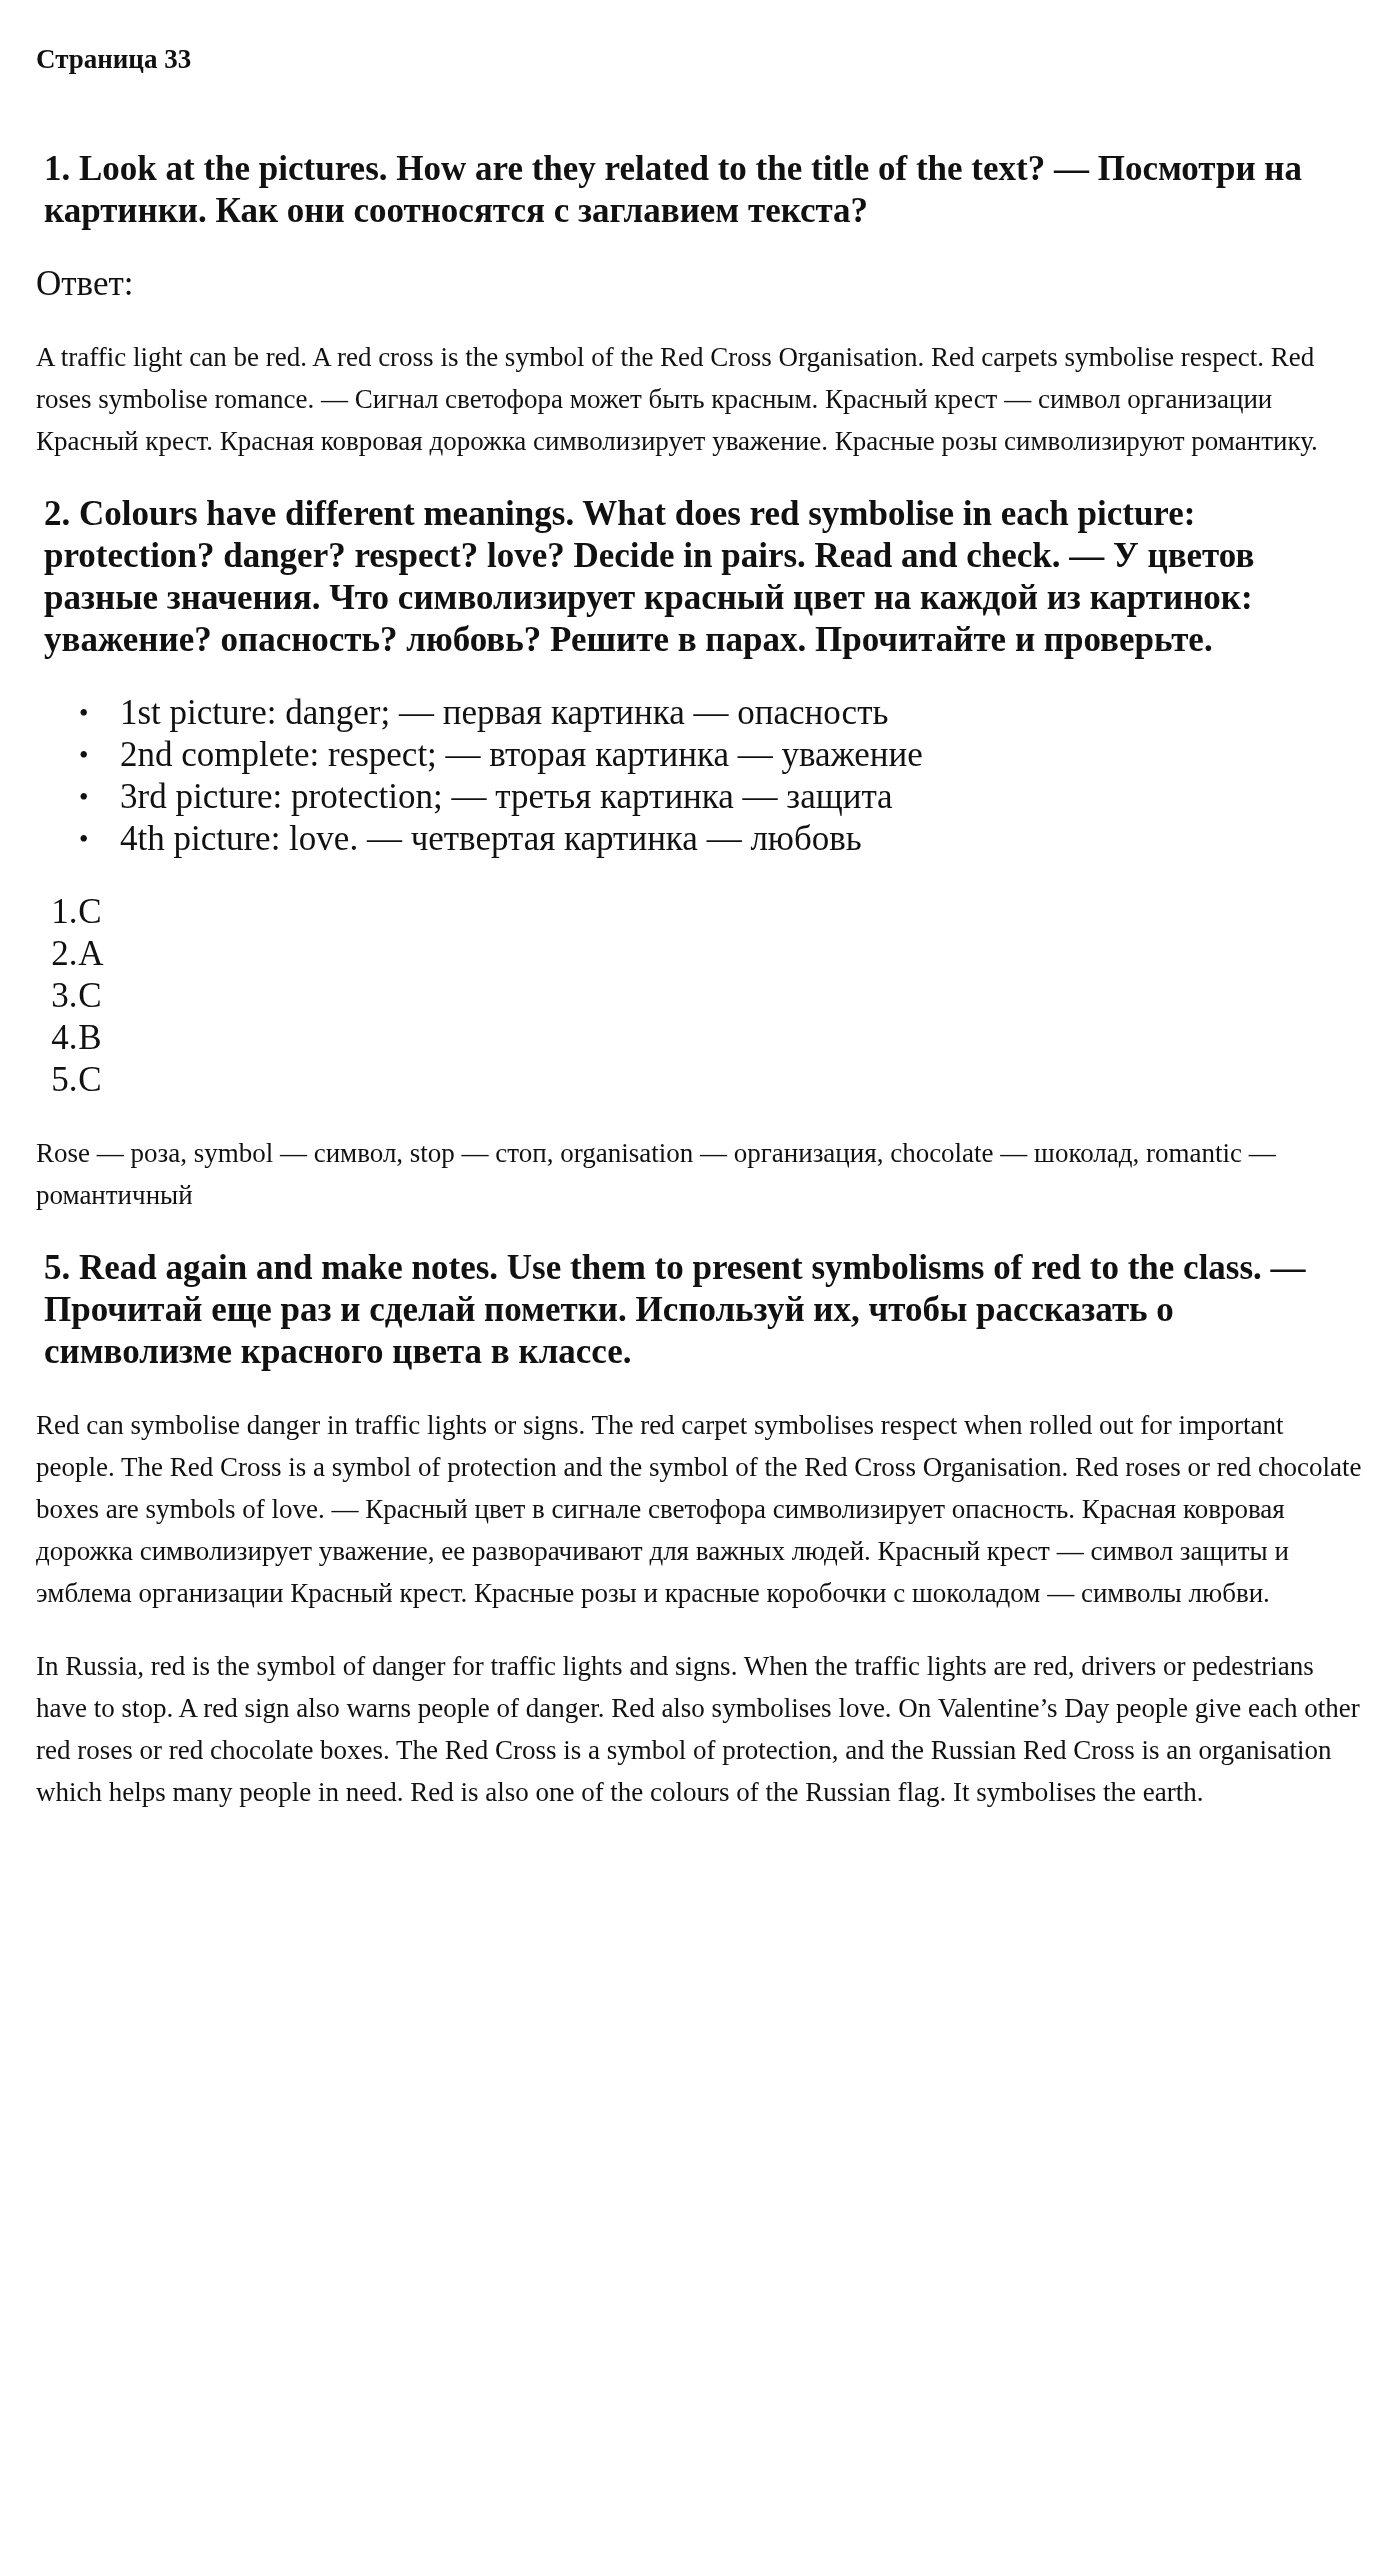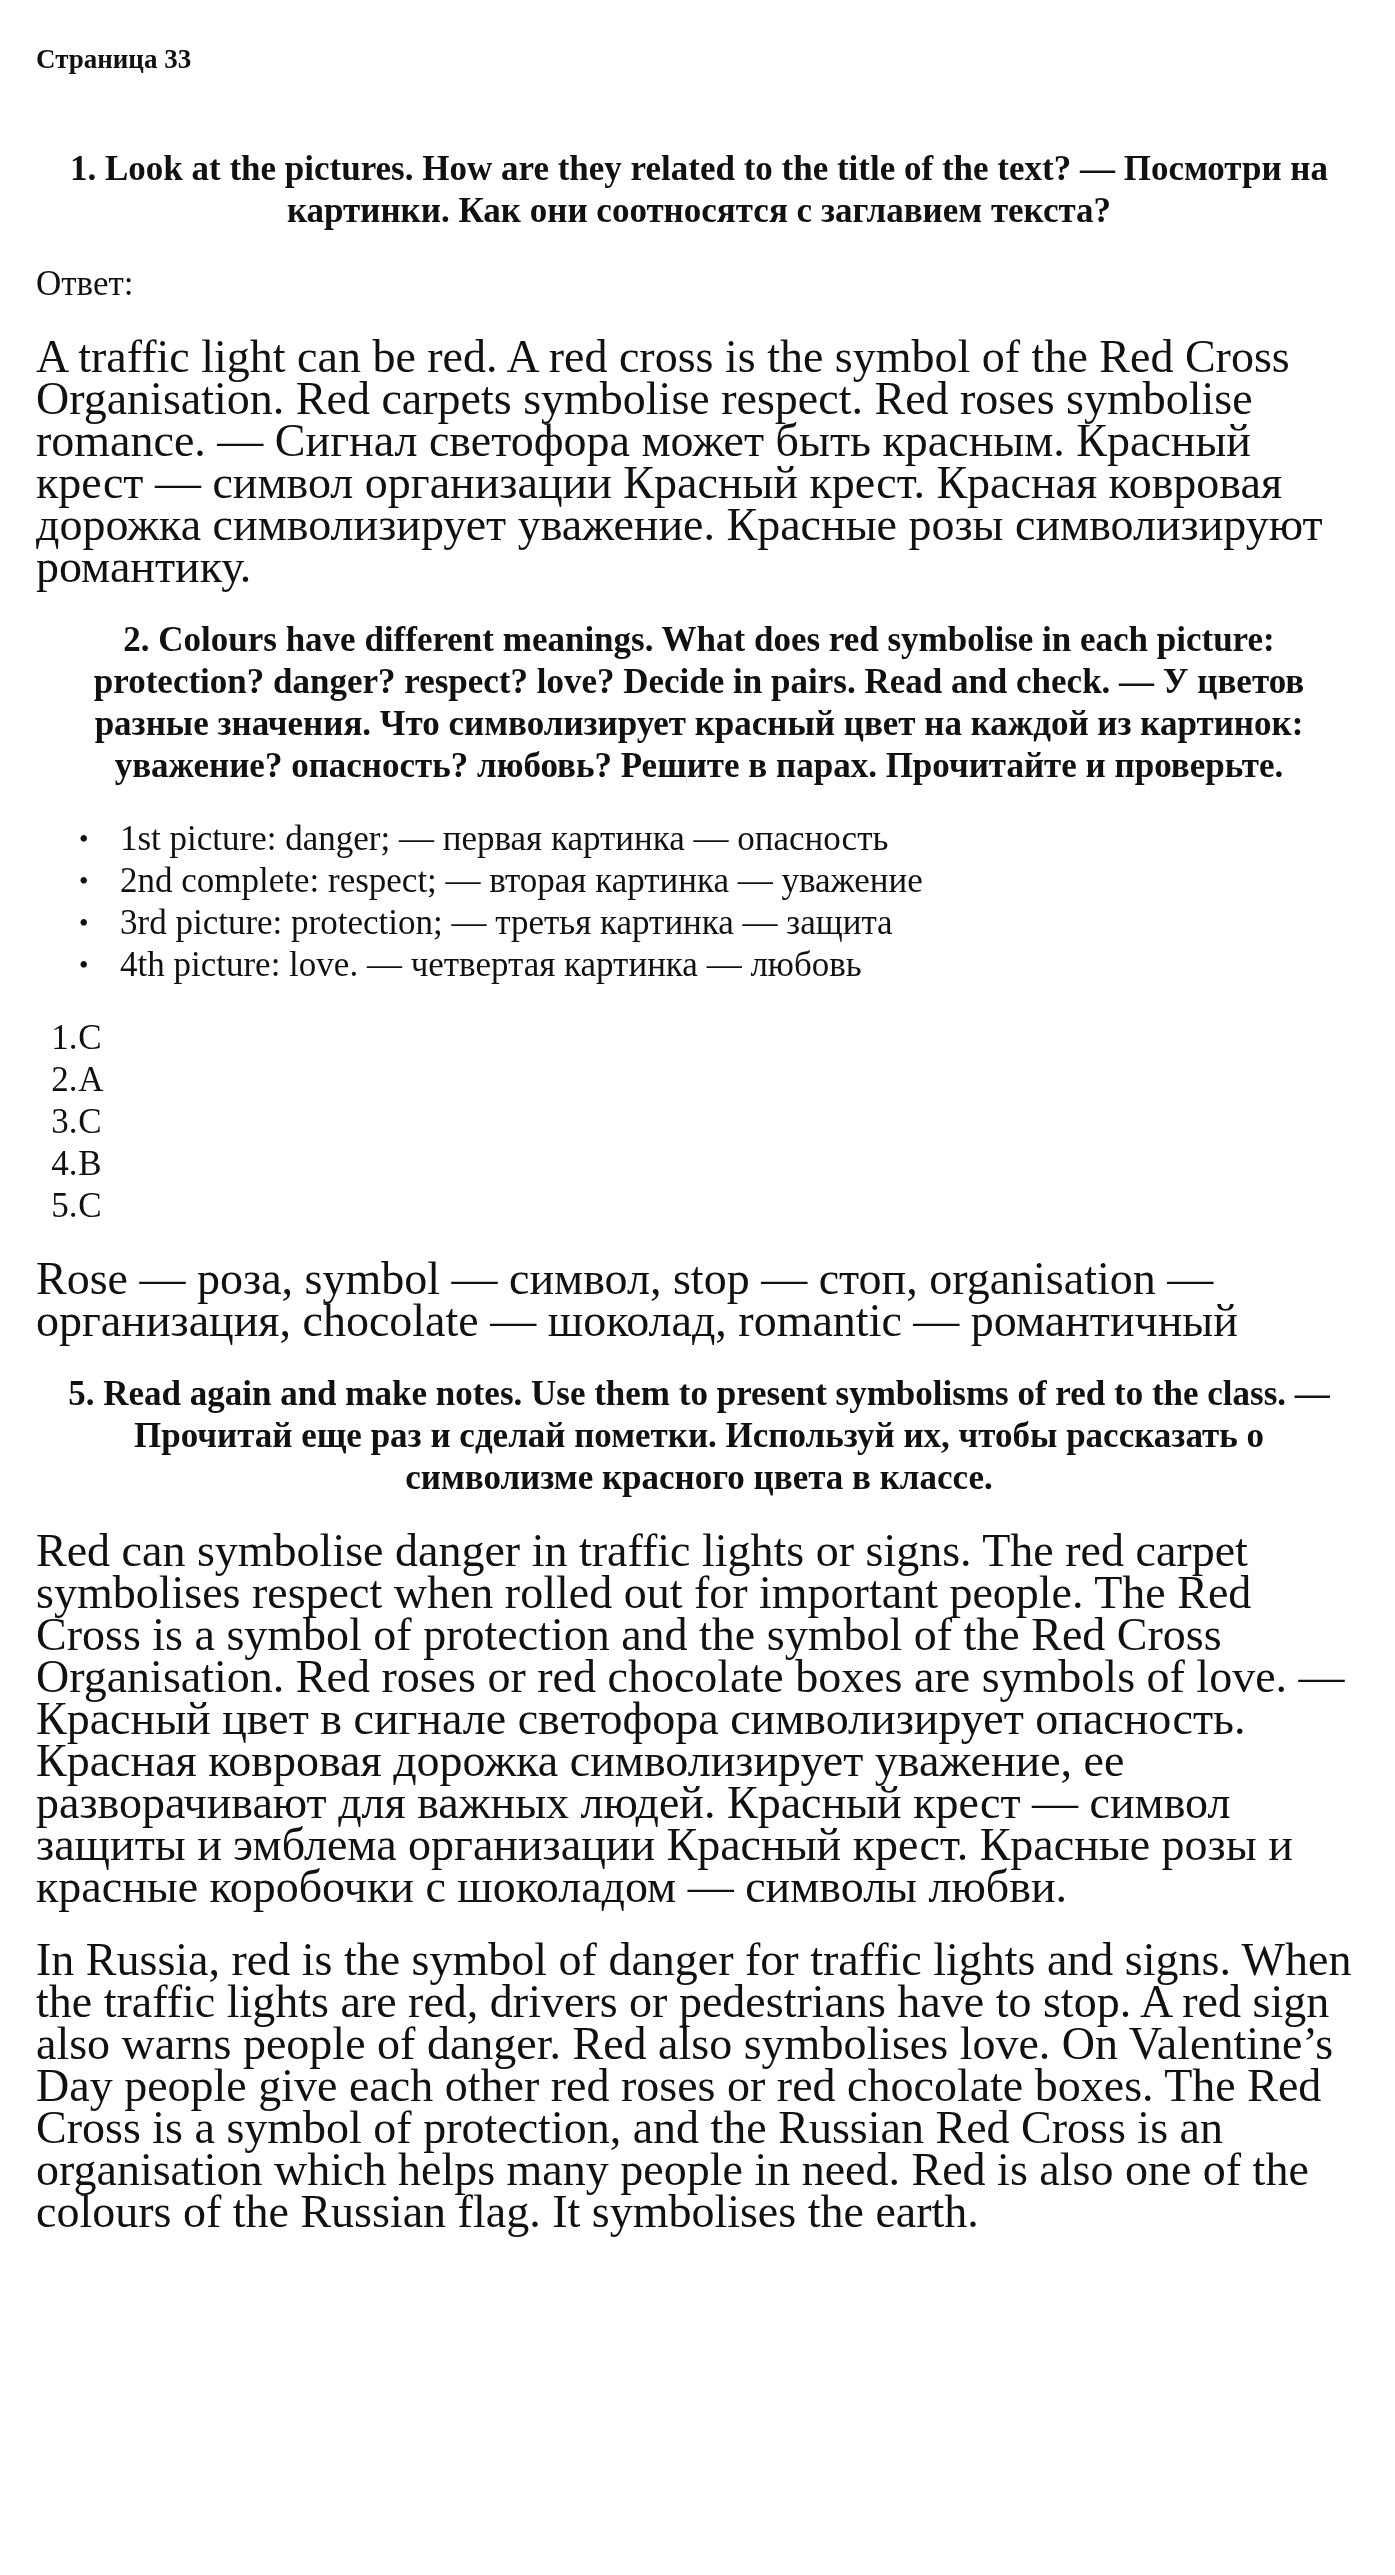--- a/index.html
+++ b/index.html
@@ -19,30 +19,29 @@
   .page-title {
     font-weight: bold;
     font-size: 27px;
     line-height: 33px;
     margin: 0 0 72px 0;
   }
   .question {
     font-weight: bold;
     font-size: 35px;
     line-height: 42px;
-    margin: 0 0 31px 0;
-    text-align: center;
+    margin: 0 0 31px 8px;
   }
   .answer-label {
     font-size: 35px;
     line-height: 42px;
     margin: 0 0 31px 0;
   }
   .para {
-    font-size: 46px;
+    font-size: 27px;
     line-height: 42px;
     margin: 0 0 31px 0;
   }
   ul.bullets {
     list-style: none;
     margin: 0 0 31px 0;
     padding: 0;
   }
   ul.bullets li {
     position: relative;

